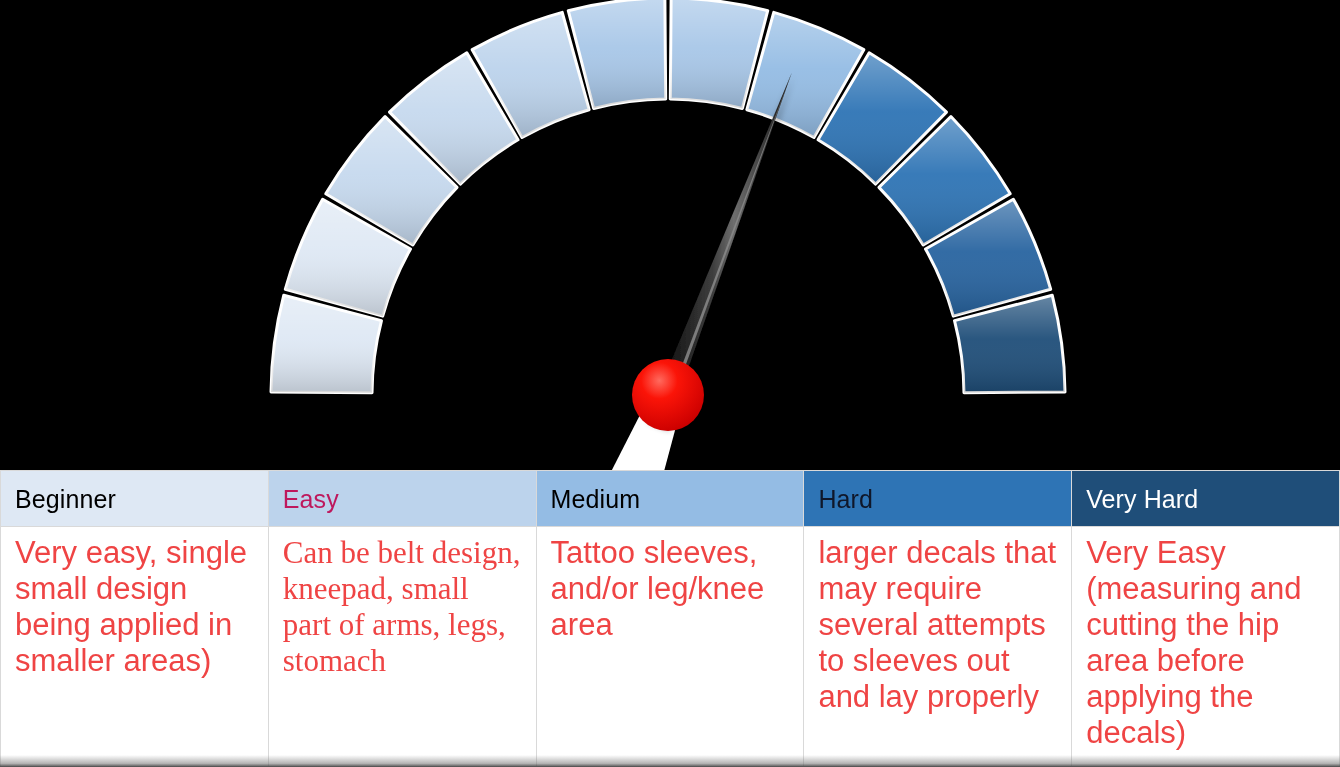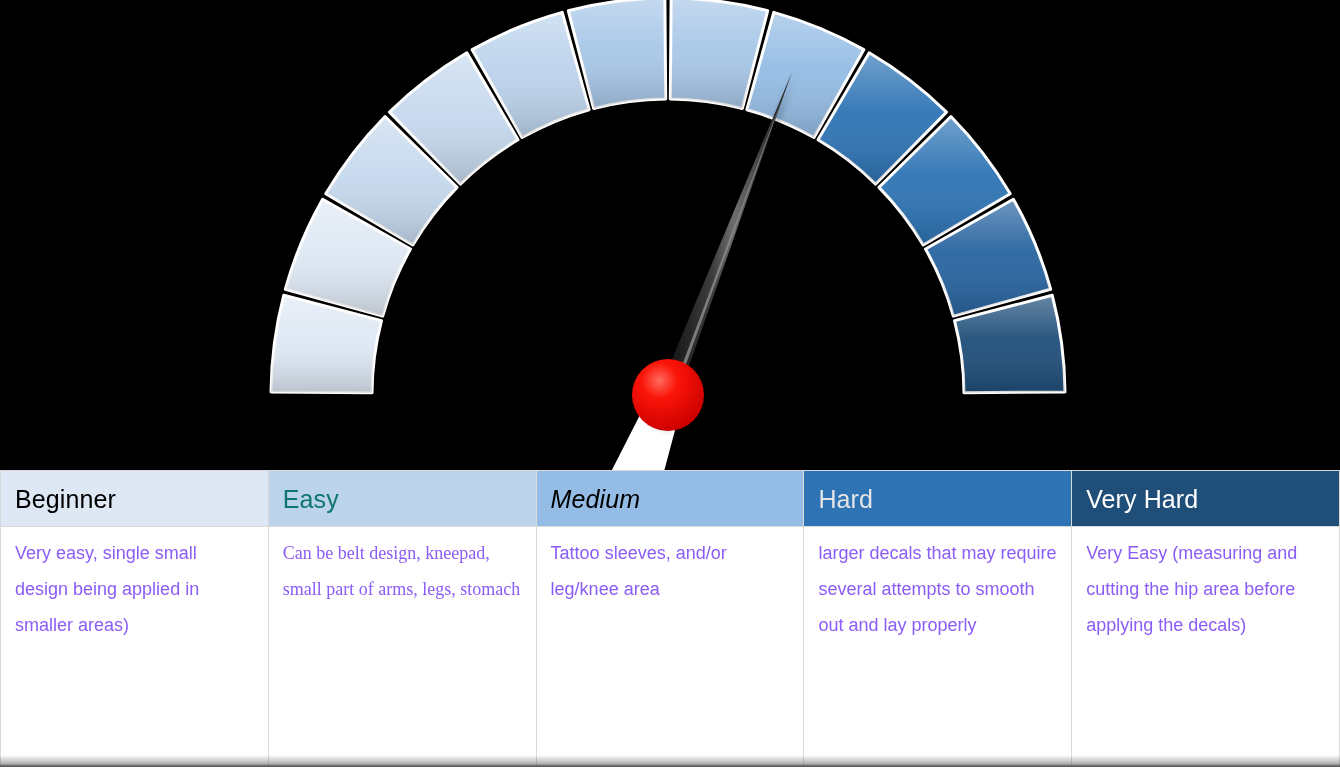--- a/index.html
+++ b/index.html
@@ -18,21 +18,21 @@
     table-layout:fixed;
   }
   #matrix-table td{
     vertical-align:top;
     padding:0;
     border:1px solid #d9d9d9;
   }
   .hdr-cell{height:55px;padding:0 0 0 14px !important;vertical-align:middle !important;}
   .hdr-label{font-size:25px;line-height:28px;letter-spacing:.1px;}
   .body-cell{padding:8px 14px 6px 14px !important;}
-  .body-text{font-size:18px;line-height:36px;color:#8b5cf6;white-space:pre-line;}
+  .body-text{font-size:31px;line-height:36px;color:#ef4444;white-space:pre-line;}
 
   
   #table-shadow{
     position:absolute;left:0;bottom:0;width:1340px;height:12px;
     background:linear-gradient(to bottom,rgba(255,255,255,0) 0%,rgba(120,120,120,.55) 70%,rgba(60,60,60,.9) 100%);
     pointer-events:none;
   }
 </style>
 </head>
 <body>
@@ -97,37 +97,37 @@
       <g id="gauge-hub-group">
           <circle cx="668" cy="395" r="36" fill="url(#hubGrad)"></circle>
         </g>
     </svg>
   </div>
 
   <table id="matrix-table">
     <tbody>
       <tr id="header-row">
           <td class="hdr-cell" style="width: 20%; background: rgb(222, 232, 244);"><span class="hdr-label" style="color: rgb(0, 0, 0);">Beginner</span></td>
-          <td class="hdr-cell" style="width: 20%; background: rgb(188, 211, 236);"><span class="hdr-label" style="color: #0f766e;">Easy</span></td>
-          <td class="hdr-cell" style="width: 20%; background: rgb(148, 188, 228); font-style: italic;"><span class="hdr-label" style="color: rgb(0, 0, 0);">Medium</span></td>
-          <td class="hdr-cell" style="width: 20%; background: rgb(46, 116, 181);"><span class="hdr-label" style="color: #e5e5e5;">Hard</span></td>
+          <td class="hdr-cell" style="width: 20%; background: rgb(188, 211, 236);"><span class="hdr-label" style="color: #be185d;">Easy</span></td>
+          <td class="hdr-cell" style="width: 20%; background: rgb(148, 188, 228);"><span class="hdr-label" style="color: rgb(0, 0, 0);">Medium</span></td>
+          <td class="hdr-cell" style="width: 20%; background: rgb(46, 116, 181);"><span class="hdr-label" style="color: #0f172a;">Hard</span></td>
           <td class="hdr-cell" style="width: 20%; background: rgb(31, 78, 121);"><span class="hdr-label" style="color: #ffffff;">Very Hard</span></td>
         </tr>
       <tr id="body-row">
           <td class="body-cell" style="width: 20%;">
             <div class="body-text">Very easy, single small design being applied in smaller areas)</div>
           </td>
           <td class="body-cell" style="width: 20%; font-family: Liberation Serif, serif;">
             <div class="body-text">Can be belt design, kneepad, small part of arms, legs, stomach</div>
           </td>
           <td class="body-cell" style="width: 20%; margin-top: 40px;">
             <div class="body-text">Tattoo sleeves, and/or leg/knee area</div>
           </td>
           <td class="body-cell" style="width: 20%;">
-            <div class="body-text">larger decals that may require several attempts to smooth out and lay properly</div>
+            <div class="body-text">larger decals that may require several attempts to sleeves out and lay properly</div>
           </td>
           <td class="body-cell" style="width: 20%;">
             <div class="body-text">Very Easy (measuring and cutting the hip area before applying the decals)</div>
           </td>
         </tr>
     </tbody>
   </table>
 
   <div id="table-shadow"></div>
 </div>

